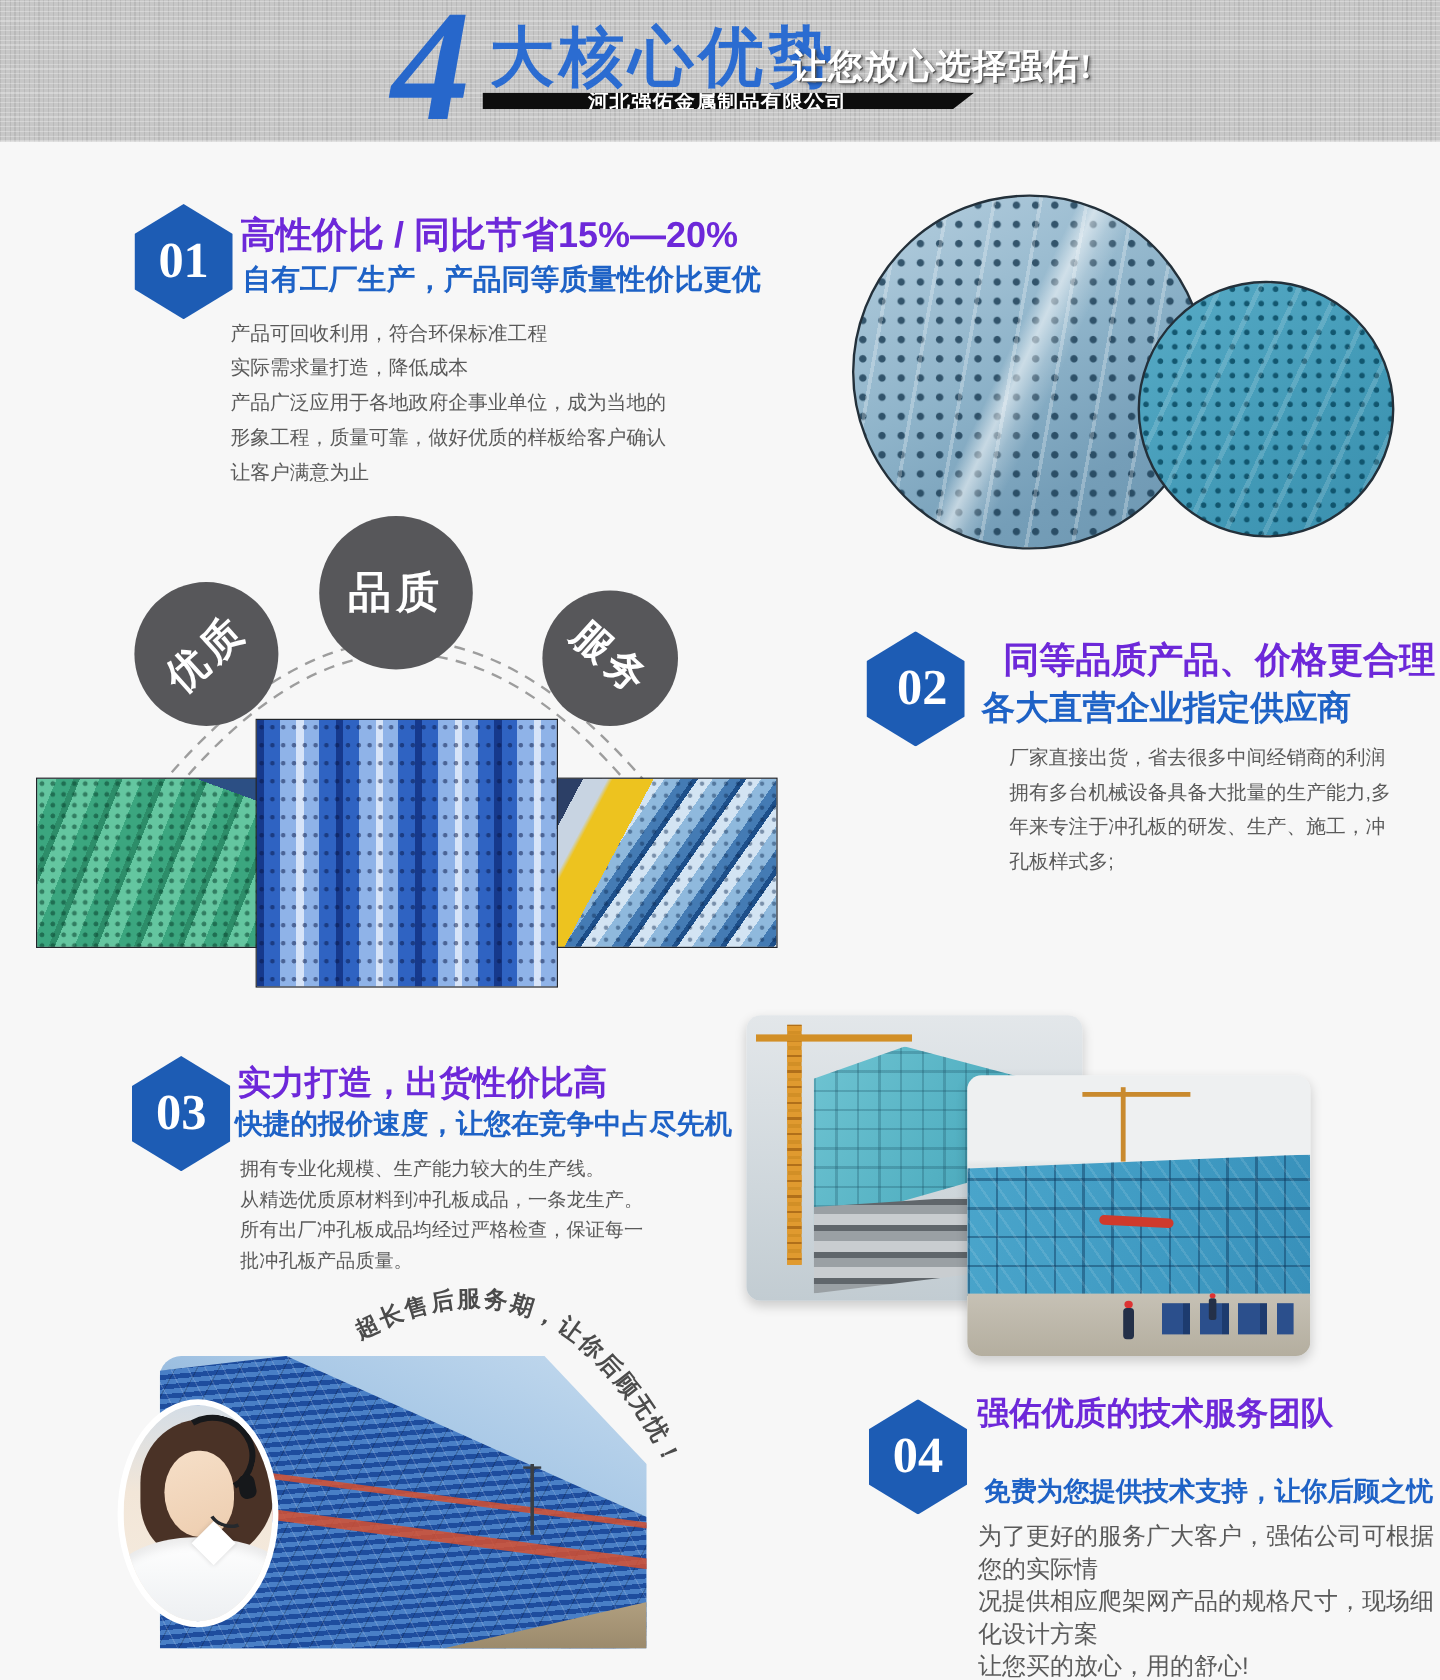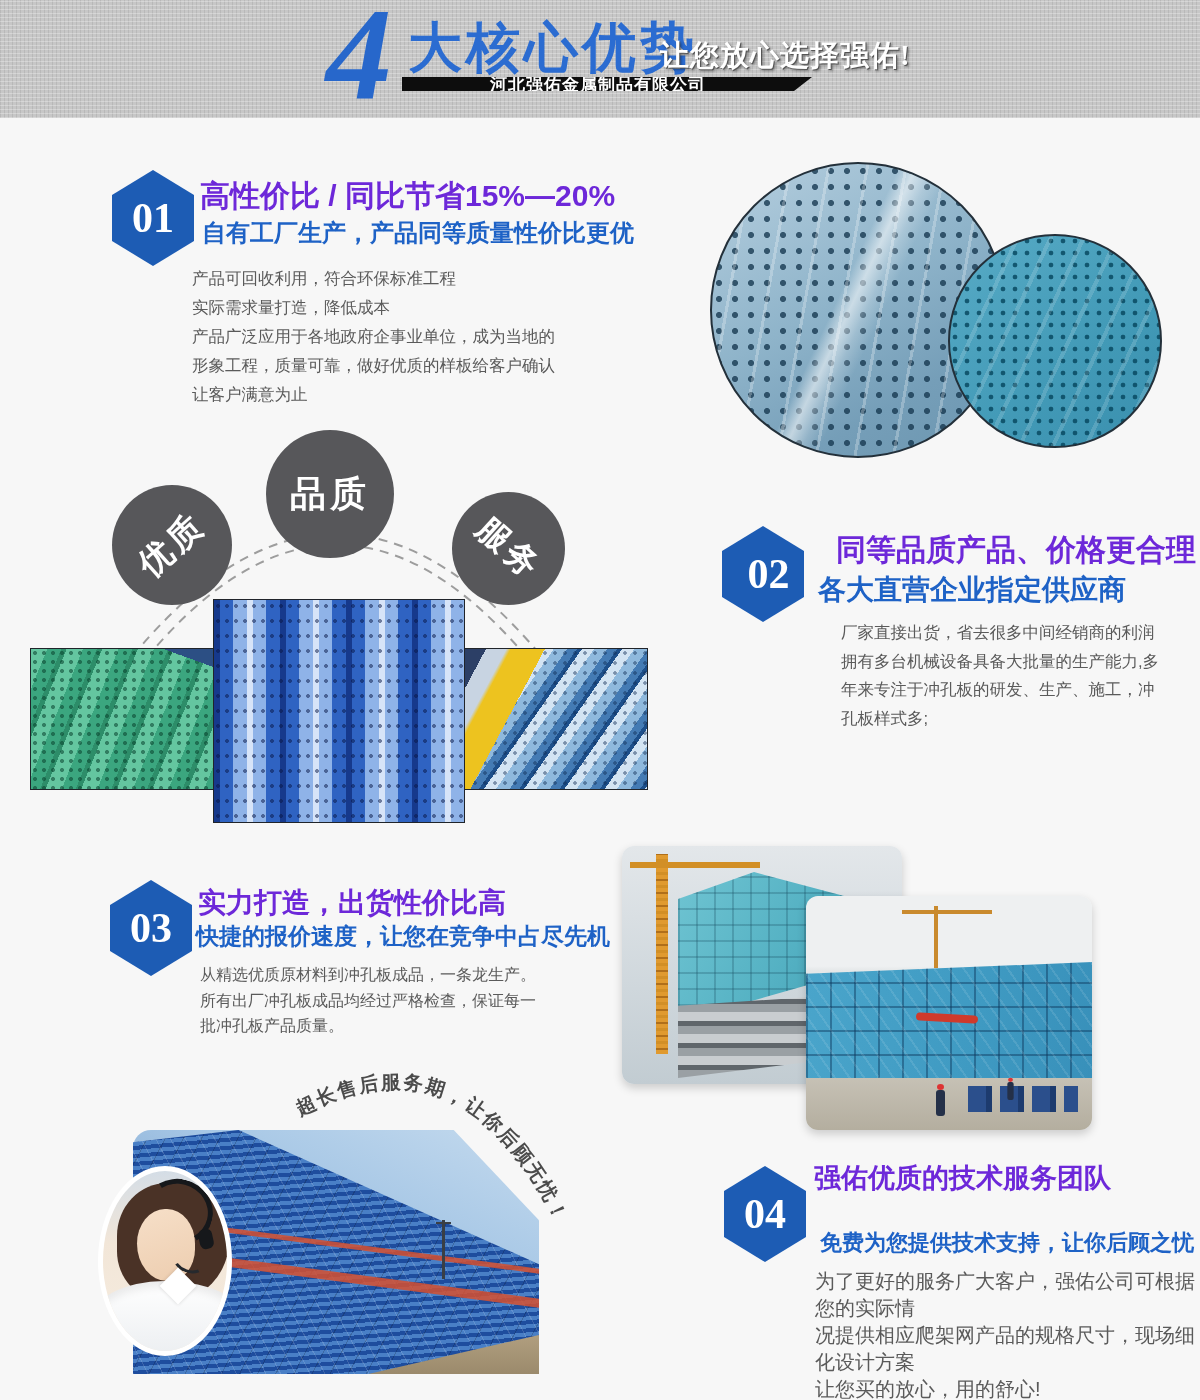--- a/index.html
+++ b/index.html
@@ -213,20 +213,21 @@
     <div>年来专注于冲孔板的研发、生产、施工，冲</div>
     <div>孔板样式多;</div>
   </div>
 
   <div class="hex" style="left:110px; top:880px;">
     <span>03</span>
   </div>
   <div class="sec-title t-serif" style="left:198px; top:884px; font-size:28px;">实力打造，出货性价比高</div>
   <div class="sec-sub" style="left:196px; top:921px; font-size:23px;">快捷的报价速度，让您在竞争中占尽先机</div>
   <div class="sec-body" style="left:200px; top:962px; line-height:25.6px; font-size:16px;">
+    <div>拥有专业化规模、生产能力较大的生产线。</div>
     <div>从精选优质原材料到冲孔板成品，一条龙生产。</div>
     <div>所有出厂冲孔板成品均经过严格检查，保证每一</div>
     <div>批冲孔板产品质量。</div>
   </div>
 
   <div class="photo photo-back">
     <div class="crane-mast"></div>
     <div class="crane-jib"></div>
     <div class="bld-mesh"></div>
     <div class="bld-floors"></div>

